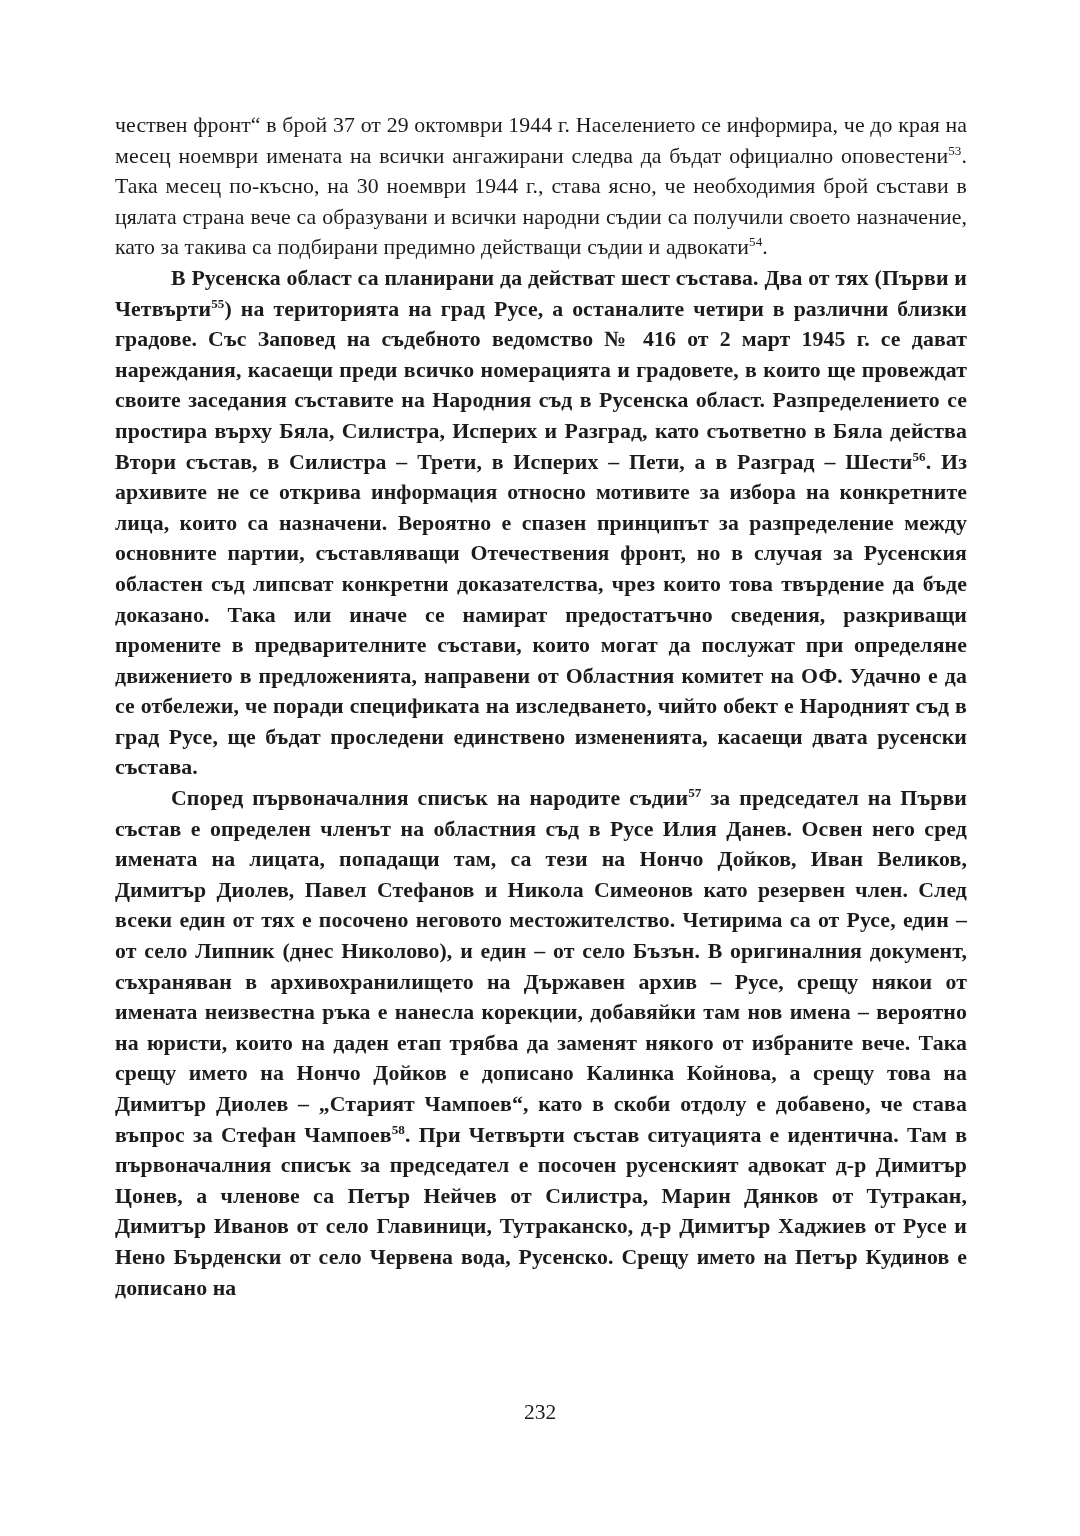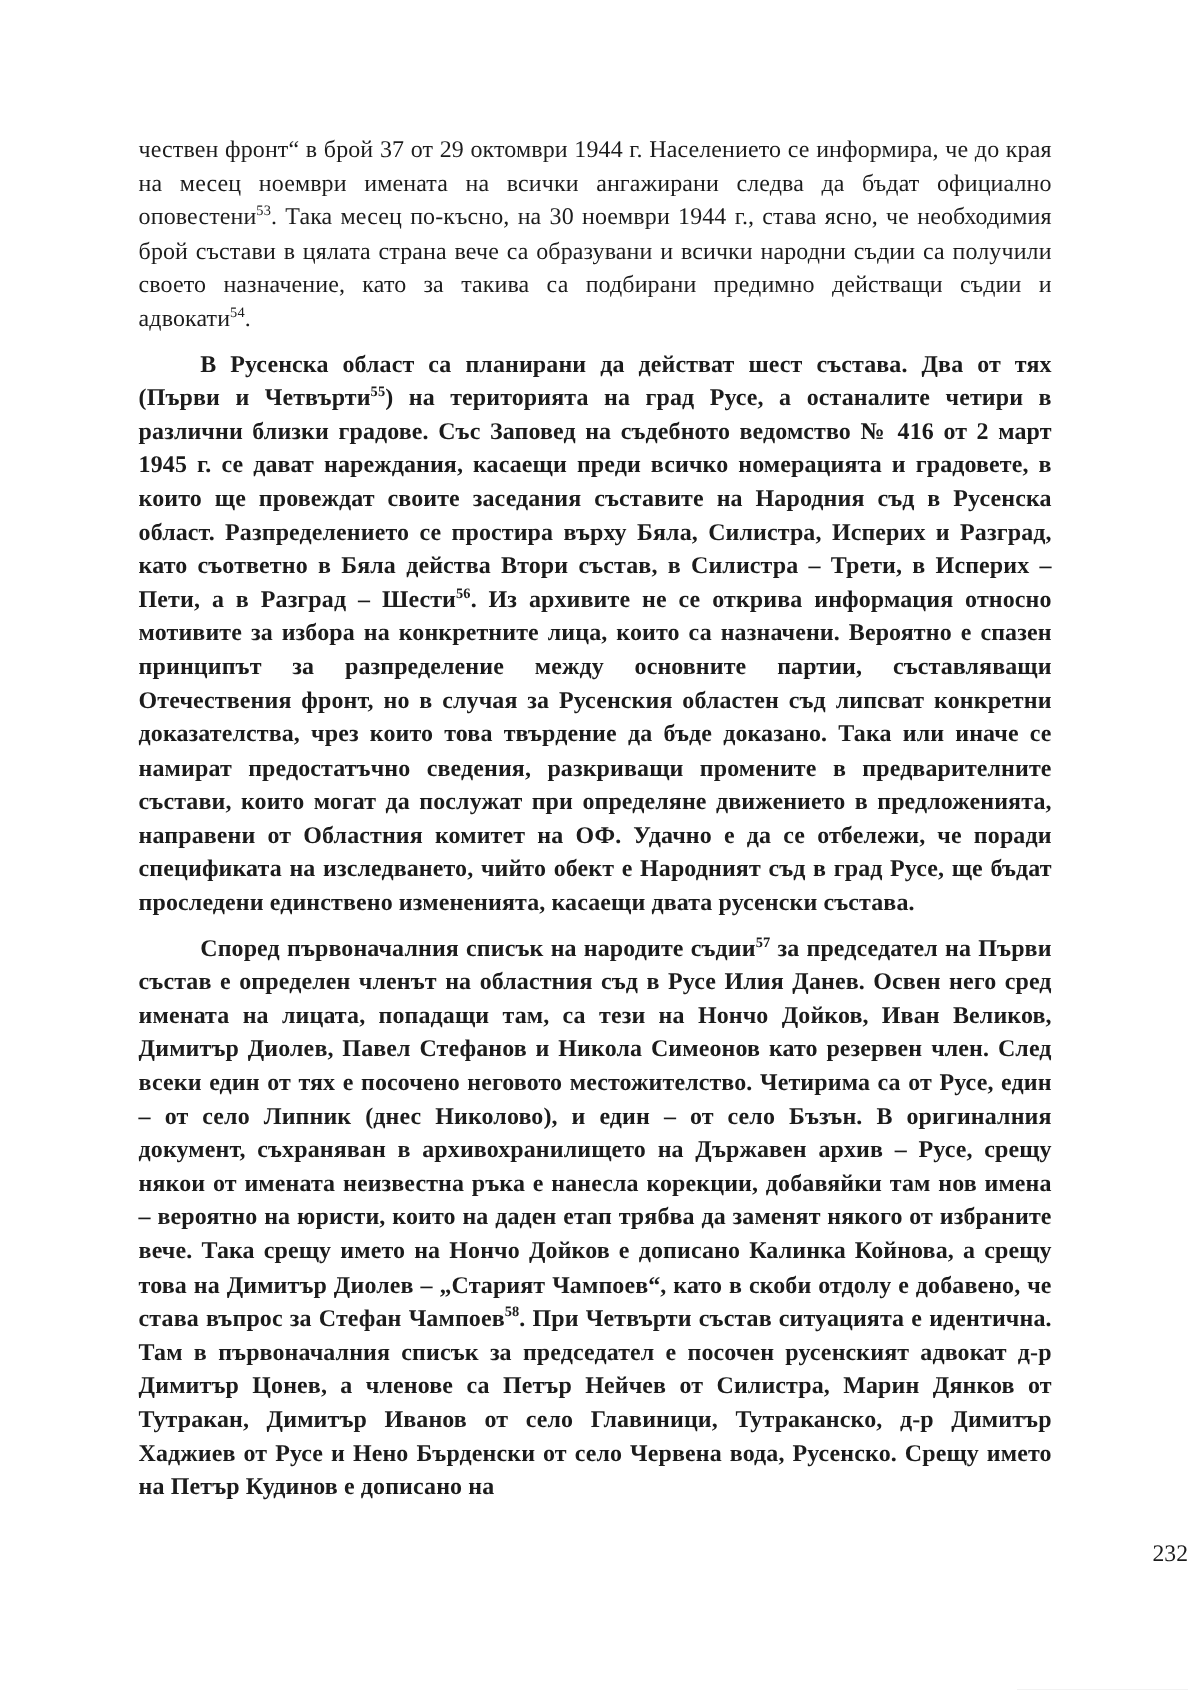--- a/index.html
+++ b/index.html
@@ -21,38 +21,38 @@
     top: 110px;
     left: 115px;
     width: 852px;
     font-family: "Liberation Serif", "DejaVu Serif", serif;
     font-size: 21.8px;
     line-height: 30.6px;
     text-align: justify;
     letter-spacing: 0.1px;
   }
   .text-block p {
-    margin: 11px;
+    margin: 0;
     padding: 0;
   }
   .text-block p.indent {
     text-indent: 56px;
     font-weight: bold;
   }
   .text-block sup {
     font-size: 0.6em;
     line-height: 0;
     vertical-align: super;
   }
   .page-number {
     position: absolute;
     top: 1400px;
     left: 0;
     width: 1080px;
-    text-align: right;
+    text-align: center;
     font-family: "Liberation Serif", "DejaVu Serif", serif;
     font-size: 21.5px;
     color: #1c1c1c;
   }
 </style>
 </head>
 <body>
 
 <div class="page" style="background: rgb(255, 255, 255); color: rgb(28, 28, 28);">
   <div class="text-block">

